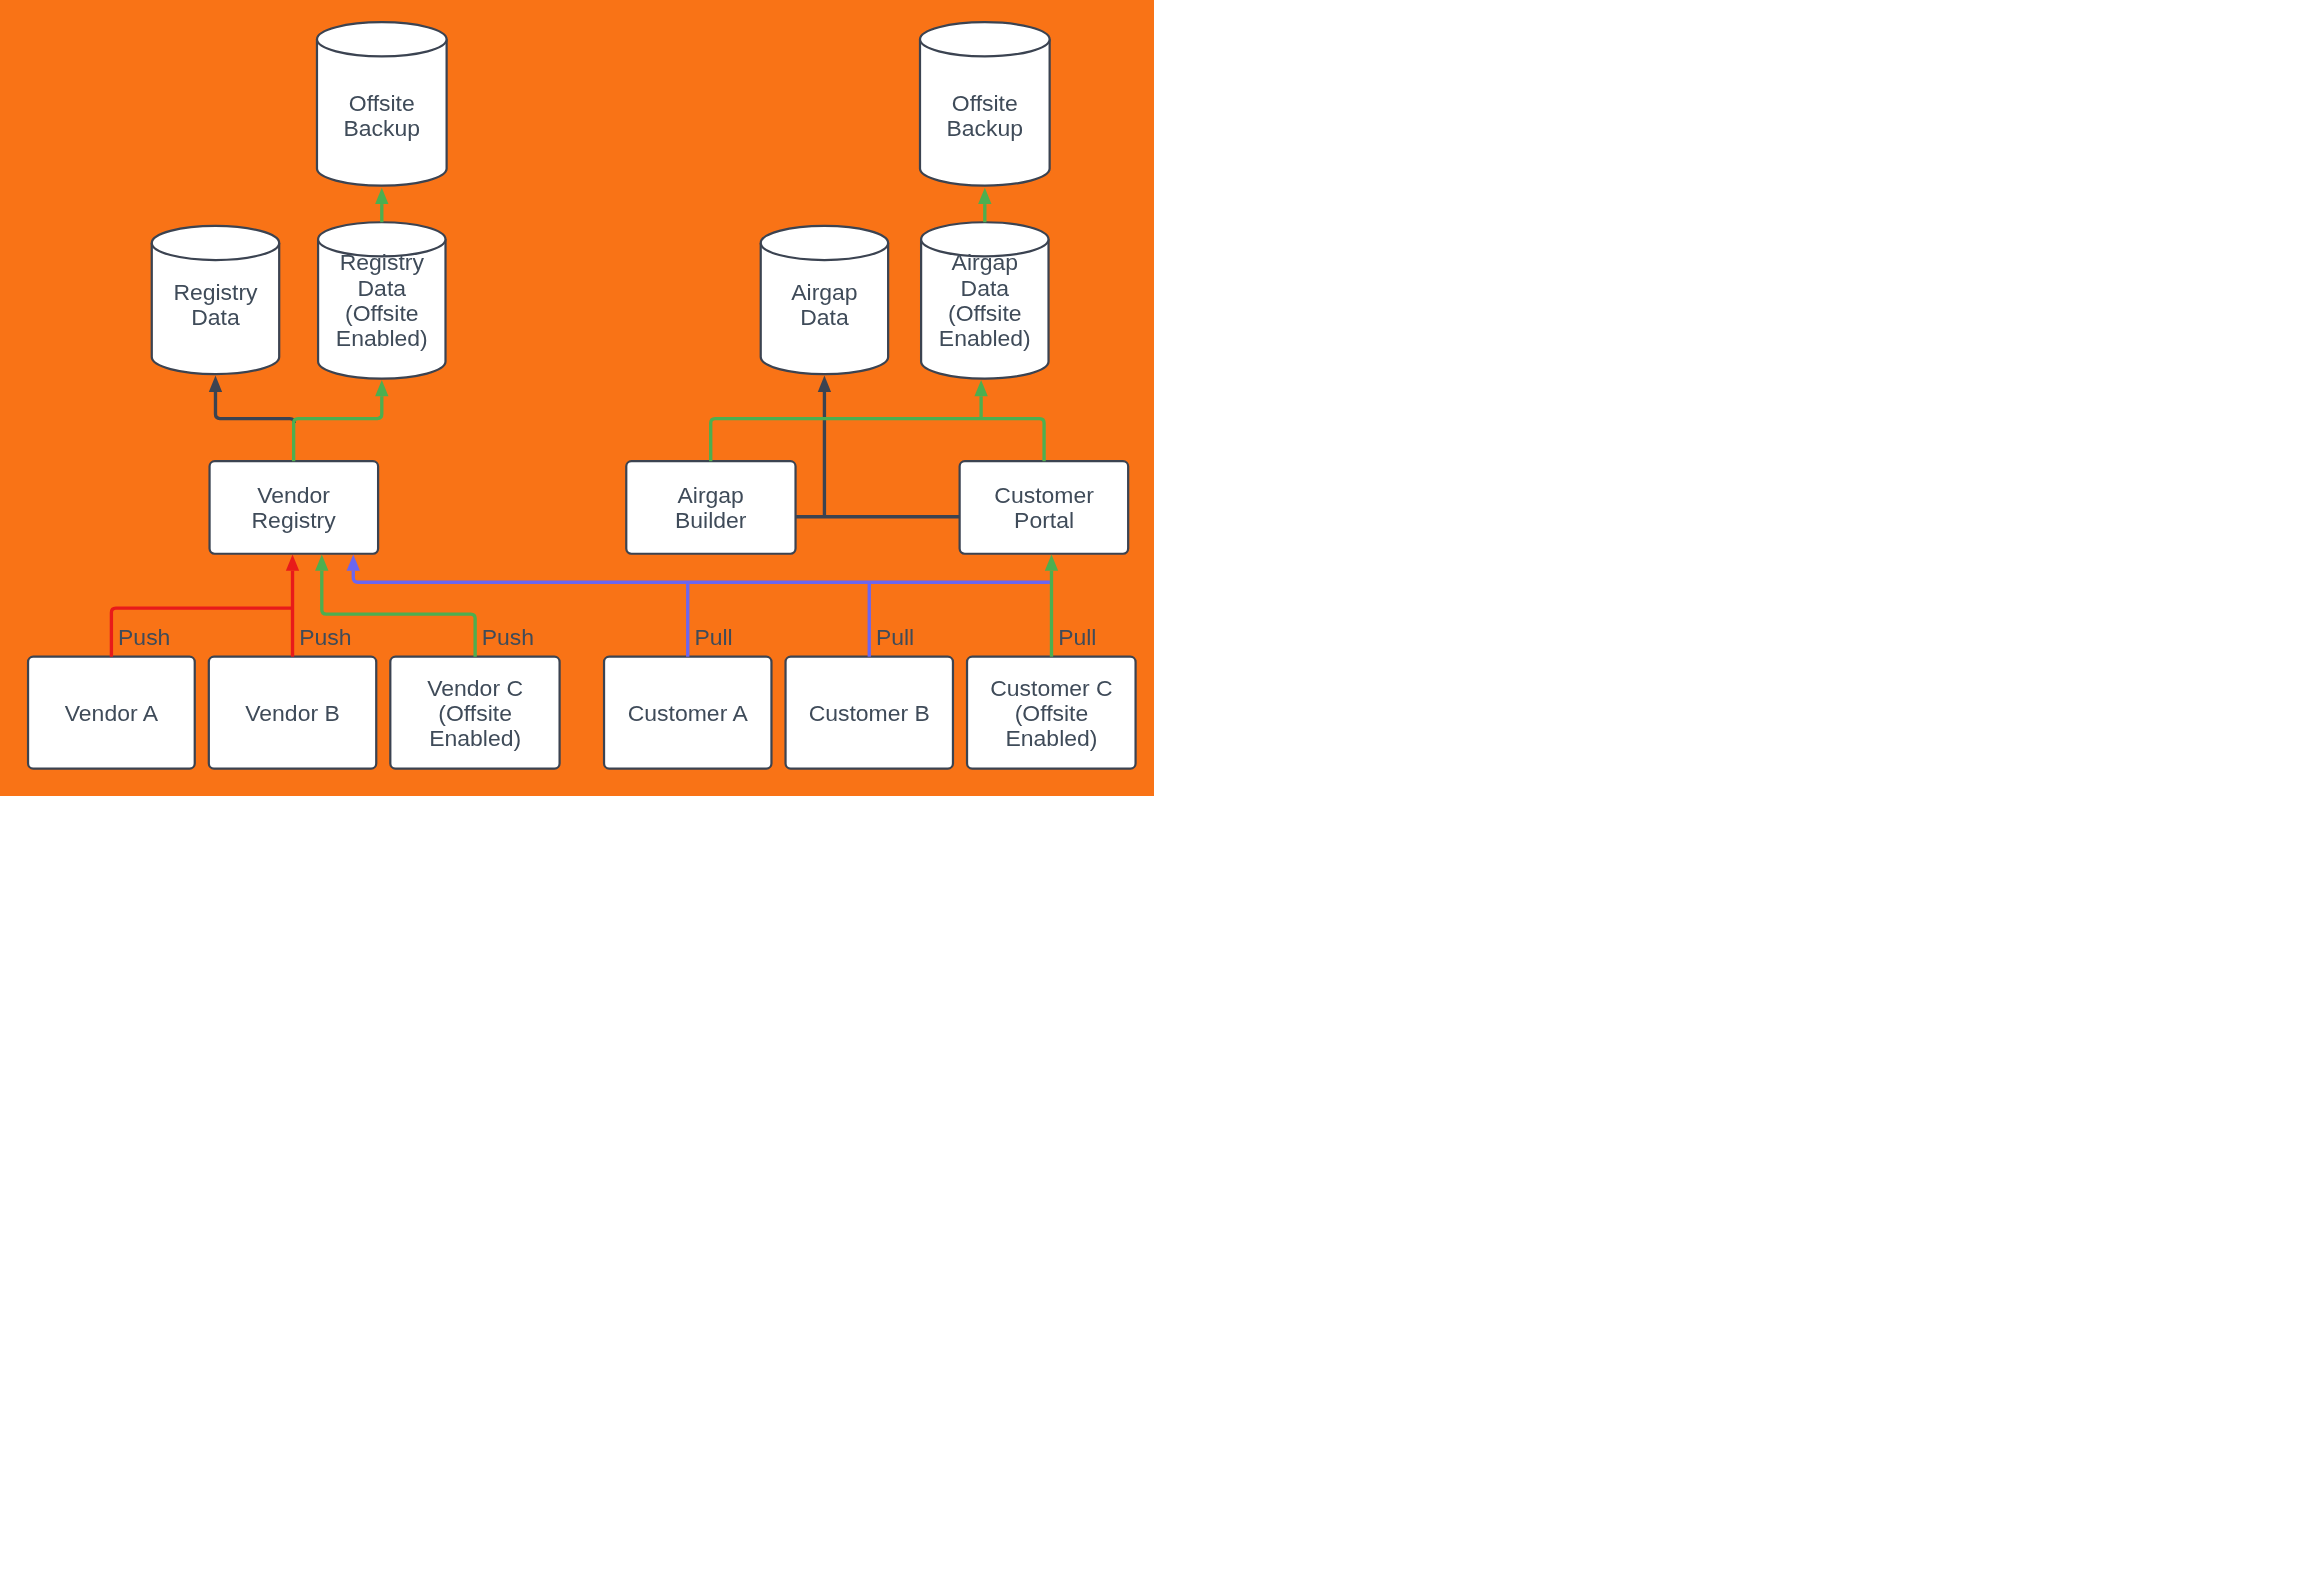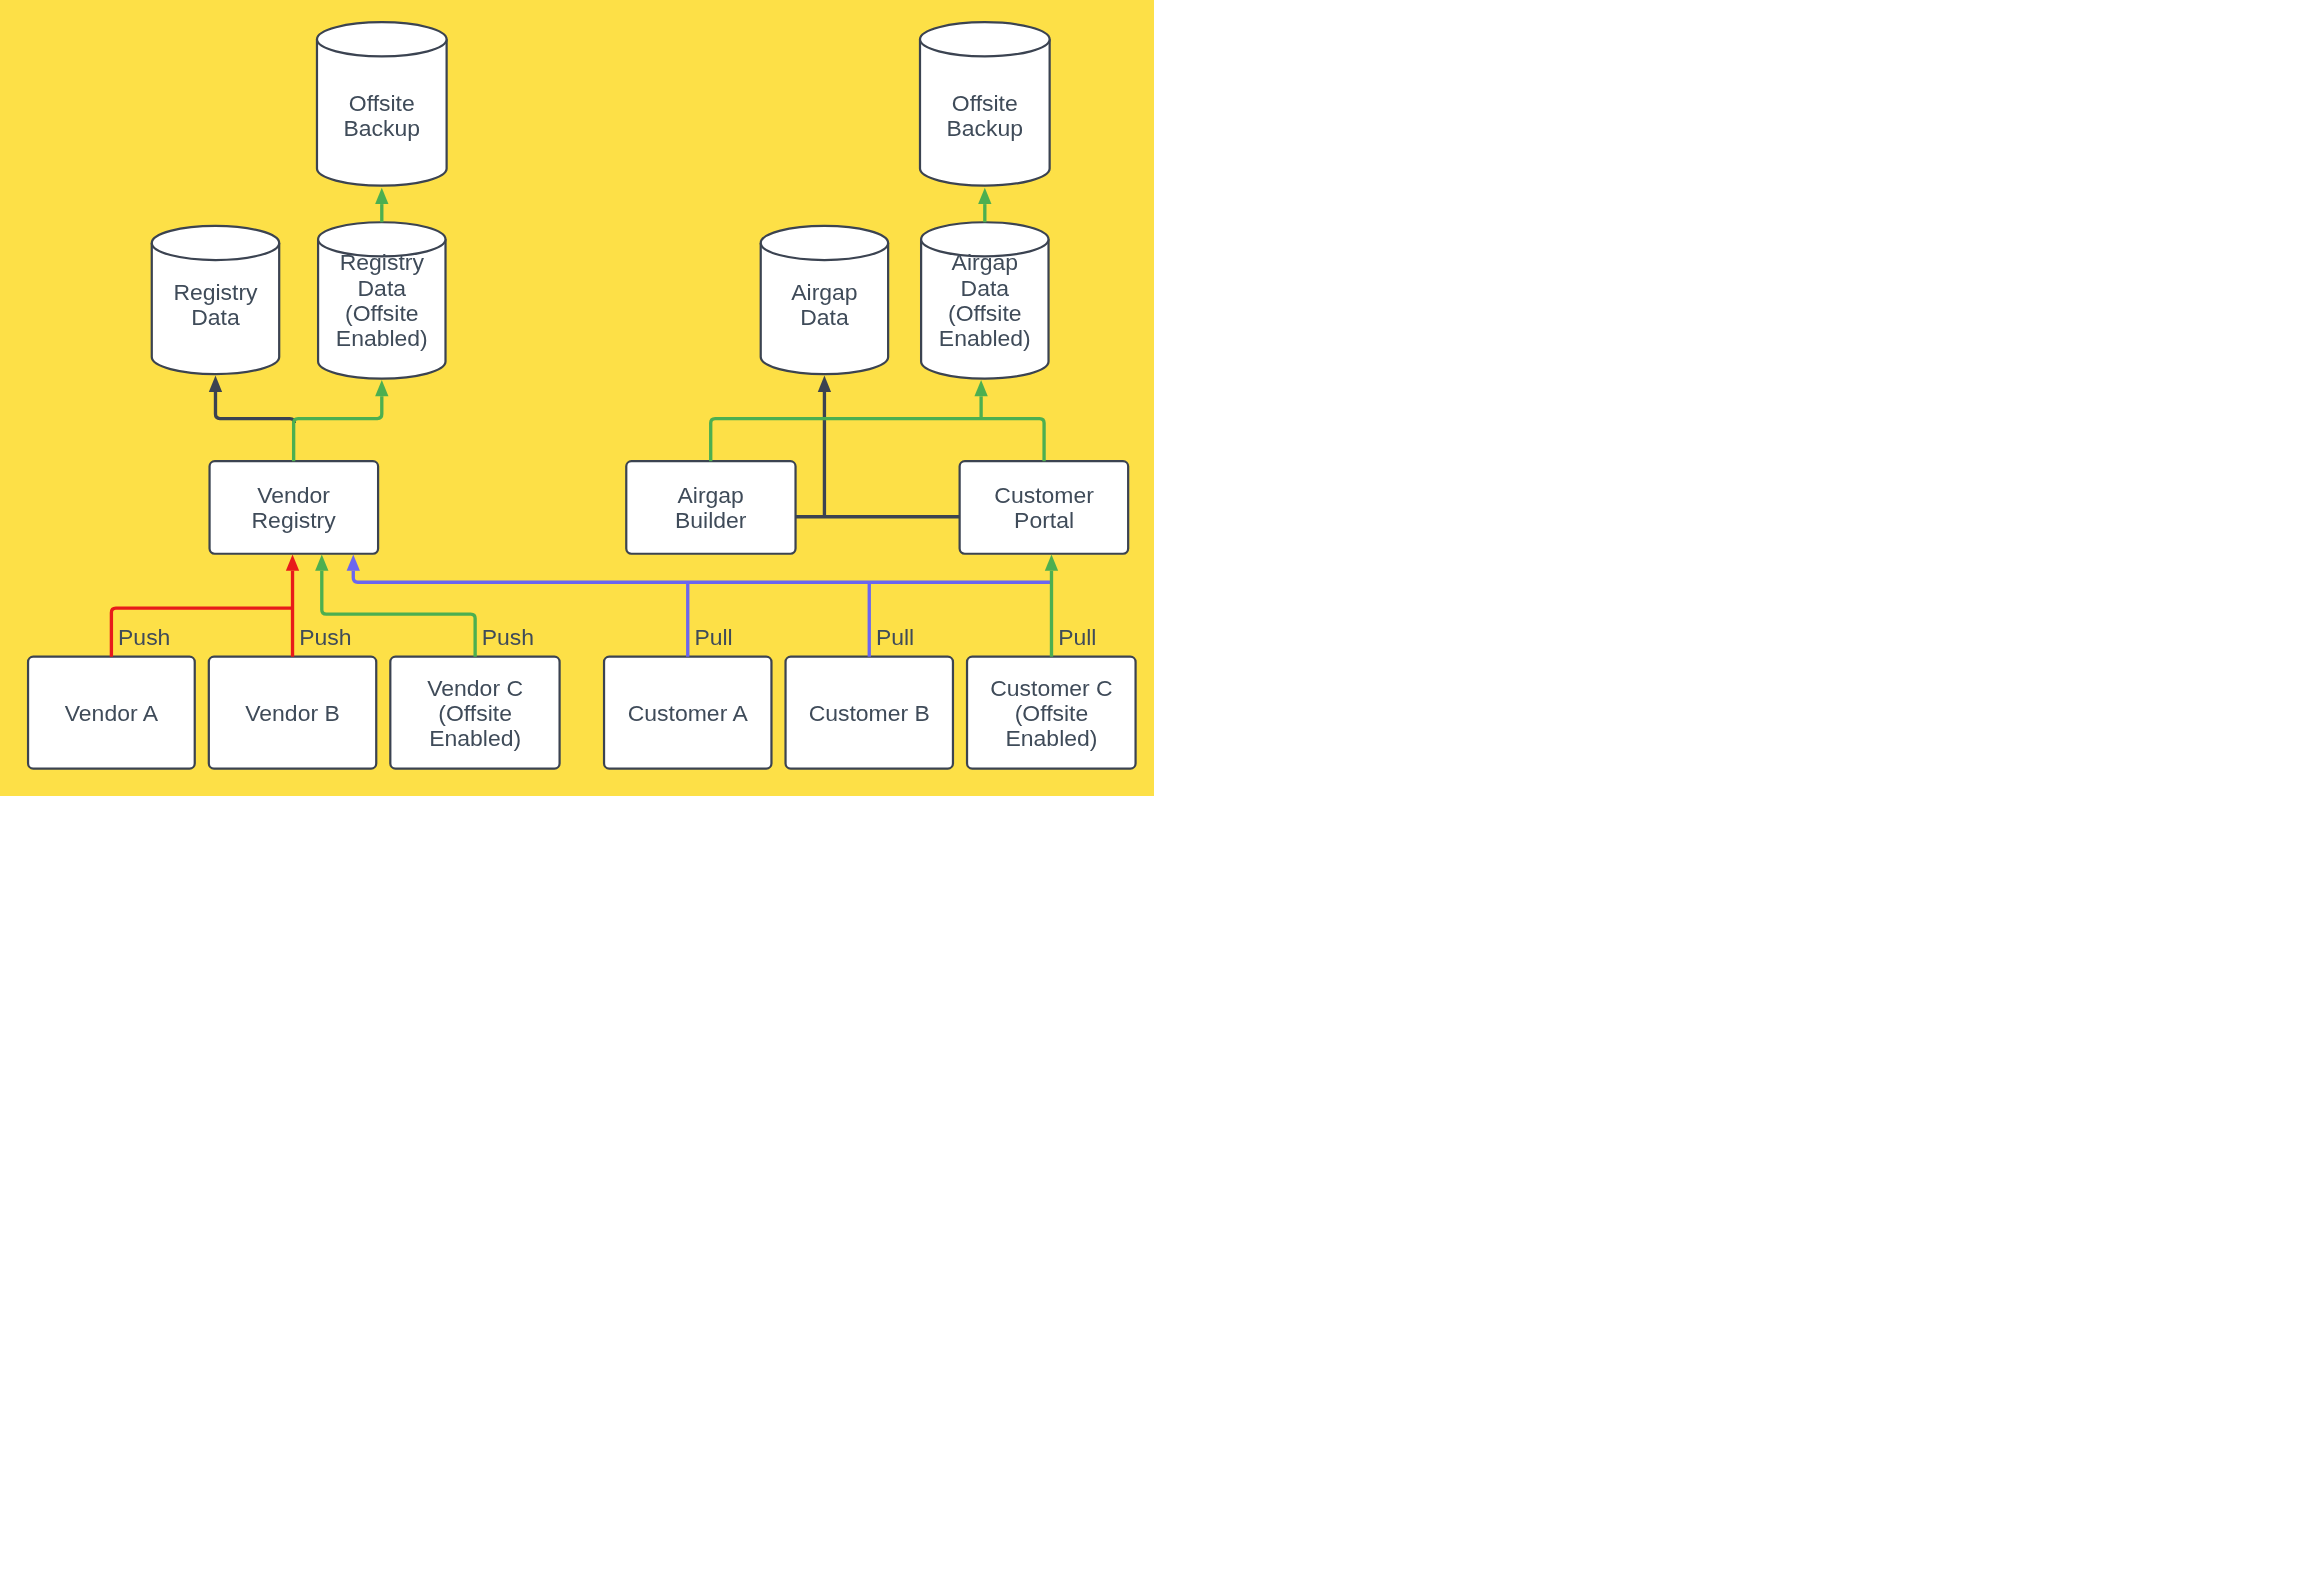--- a/index.html
+++ b/index.html
@@ -1,16 +1,16 @@
 <!DOCTYPE html>
 <html style="font-size:12px"><head>
 <meta charset="utf-8">
 <style>
   html,body { margin:0; padding:0; background:#ffffff; }
-  .stage { width:1154px; height:796px; background:#fde047; }
+  .stage { width:1154px; height:796px; background:#f97316; }
   svg { display:block; }
   svg text {
     font-family:"Liberation Sans", sans-serif;
     font-size:62px;
     stroke:none;
   }
   .edge { fill:none; stroke-width:9; }
   .shape { stroke-width:6; fill:#ffffff; }
 </style>
 </head>

